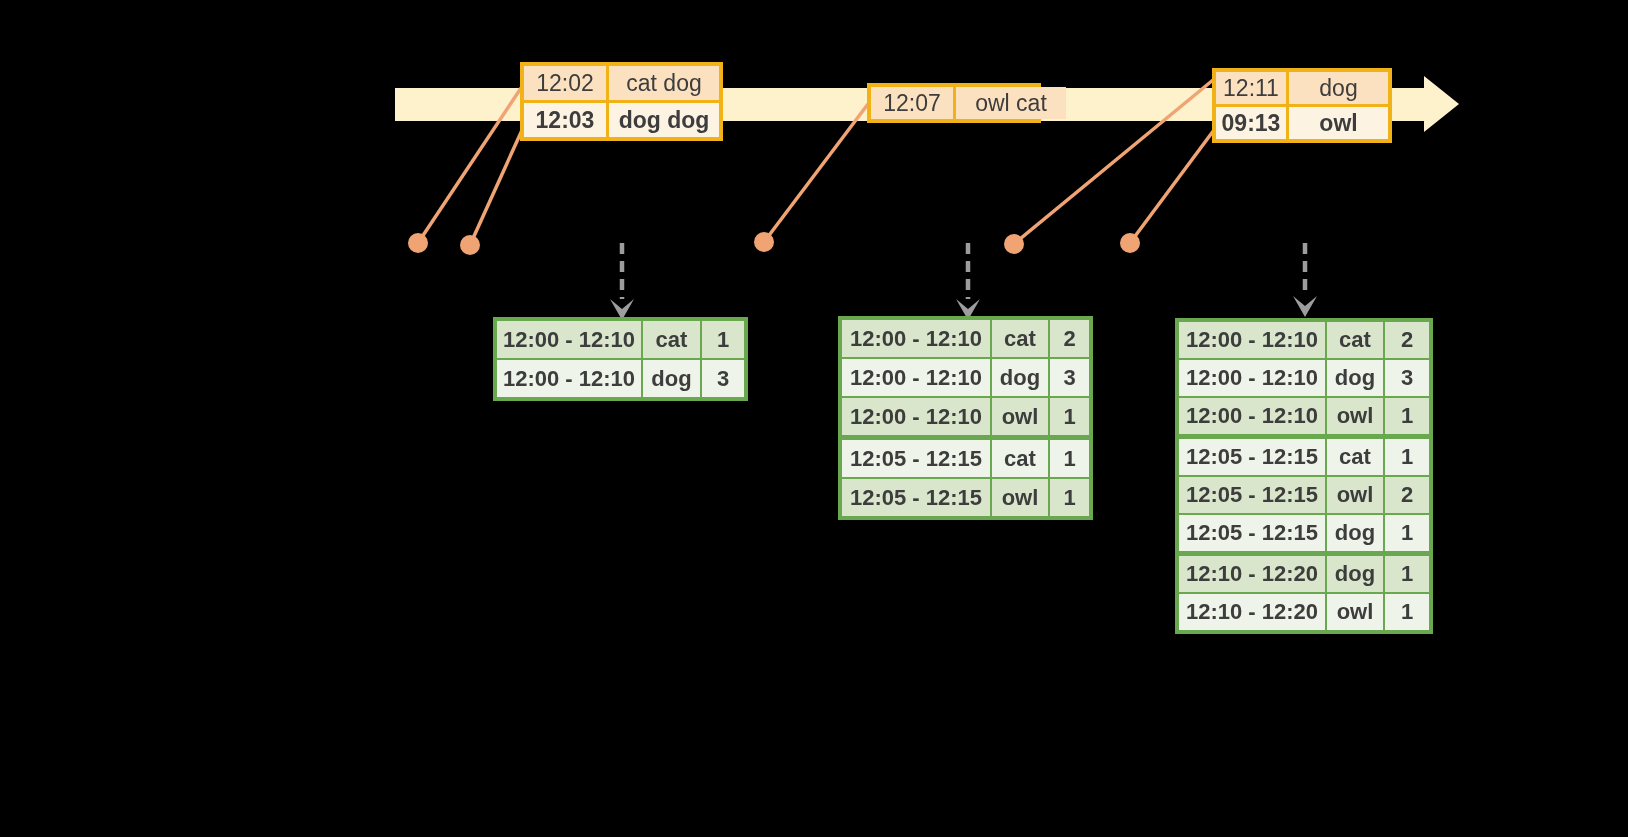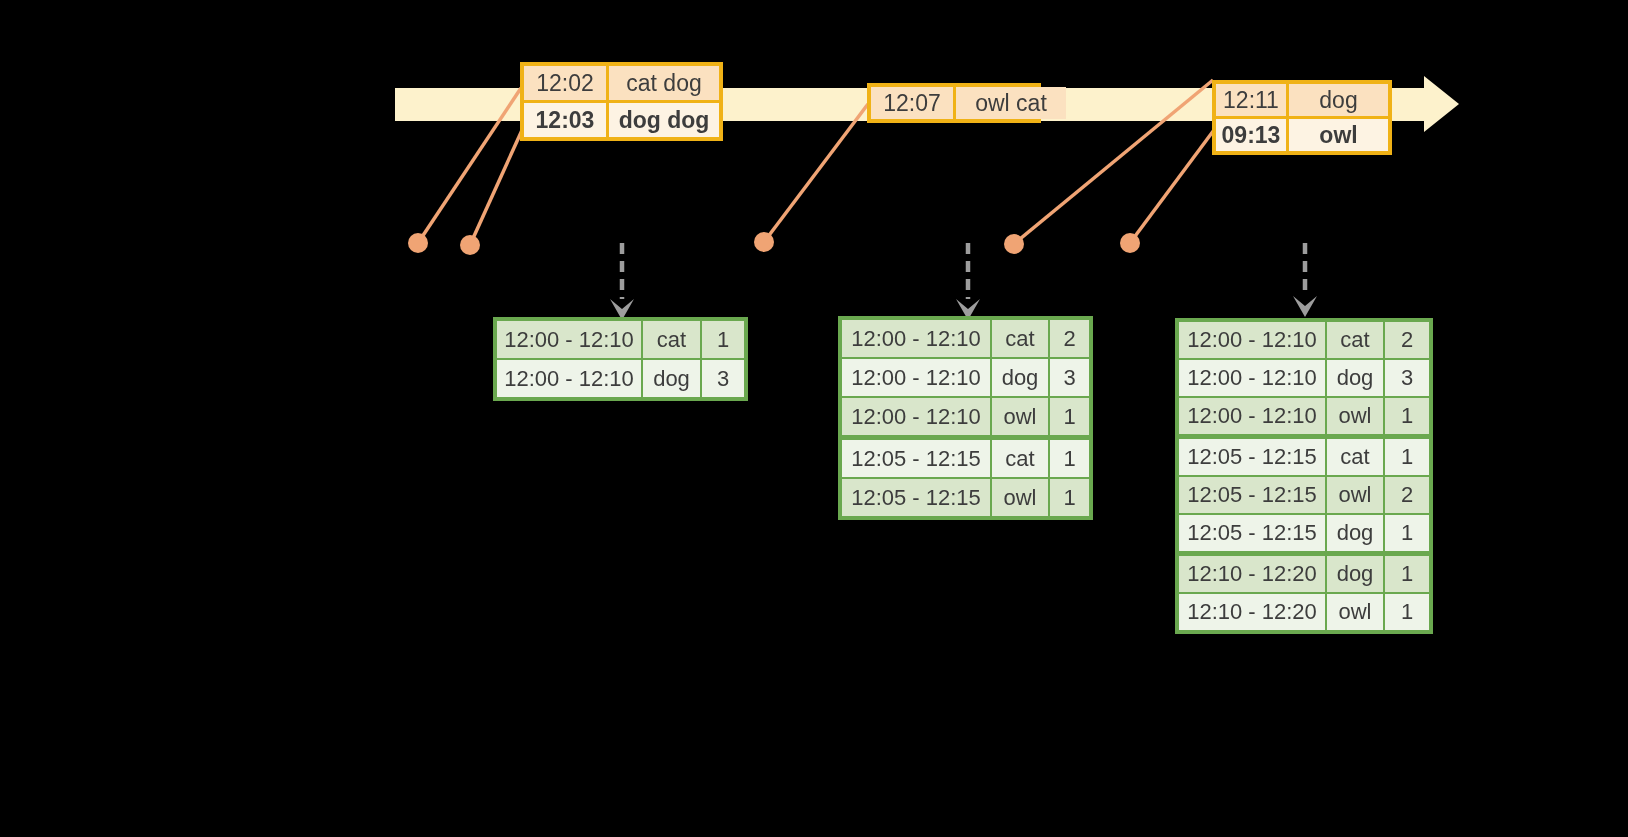--- a/index.html
+++ b/index.html
@@ -6,41 +6,41 @@
   .canvas {
     position:relative; width:1628px; height:837px; overflow:hidden;
     background:var(--bg,#000);
     font-family:"Liberation Sans", sans-serif;
   }
   .layer { position:absolute; left:0; top:0; }
 
   
   .etable, .rtable { position:absolute; box-sizing:border-box; padding:4px; }
   .etable { background:var(--event-border); }
-  .rtable { background:var(--result-border); }
+  .rtable { background:var(--result-border);font-weight:bold; }
   .etable { --gap:3px; }
   .rtable { --gap:2px; }
   .trow {
     display:grid; grid-template-columns:var(--cols);
     column-gap:var(--gap); margin-top:var(--gap); height:var(--rh);
   }
   .trow:first-child { margin-top:0; }
   .rtable .trow.group-start { margin-top:5px; }
   .cell {
     display:flex; align-items:center; justify-content:center;
     color:var(--text); font-size:var(--fs); line-height:1; white-space:nowrap;
   }
   .etable .trow.dark  .cell { background:var(--event-dark); }
   .etable .trow.light .cell { background:var(--event-light);font-weight:bold; }
   .rtable .trow.dark  .cell { background:var(--result-dark); }
   .rtable .trow.light .cell { background:var(--result-light); }
 
   .et1 { left:520px;  top:62px;  width:203px; --cols:82px 110px;       --rh:34px; --fs:23px; }
   .et2 { left:867px;  top:83px;  width:174px; --cols:82px 110px;       --rh:32px; --fs:23px; }
-  .et3 { left:1212px; top:80px;  width:180px; --cols:70px 99px;        --rh:32px; --fs:23px; }
+  .et3 { left:1212px; top:68px;  width:180px; --cols:70px 99px;        --rh:32px; --fs:23px; }
   .rt1 { left:493px;  top:317px; width:255px; --cols:144px 57px 42px;  --rh:37px; --fs:22px; }
   .rt2 { left:838px;  top:316px; width:255px; --cols:148px 56px 39px;  --rh:37px; --fs:22px; }
   .rt3 { left:1175px; top:318px; width:258px; --cols:146px 56px 44px;  --rh:36px; --fs:22px; }
 
   
   .band      { fill:var(--timeline); }
   .connector { stroke:var(--connector); stroke-width:3.5; }
   .dot       { fill:var(--connector); }
   .trigger   { stroke:var(--gray); stroke-width:4.5; stroke-dasharray:11 7; }
   .chevron   { fill:var(--gray); }

